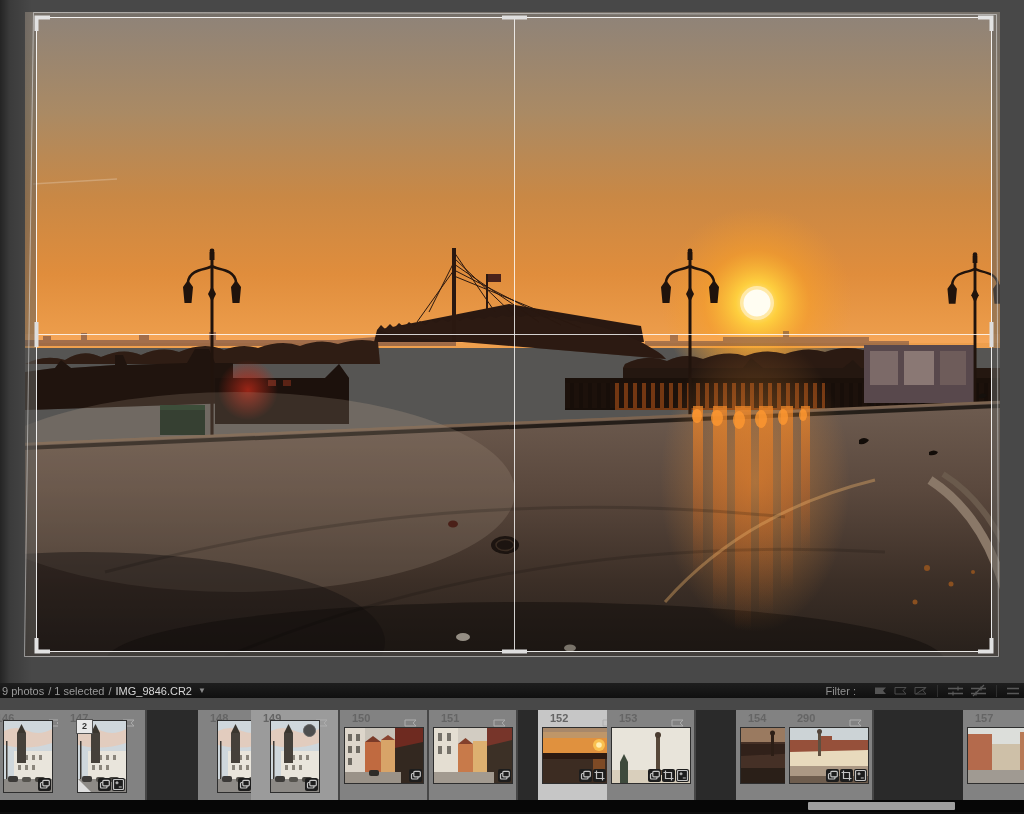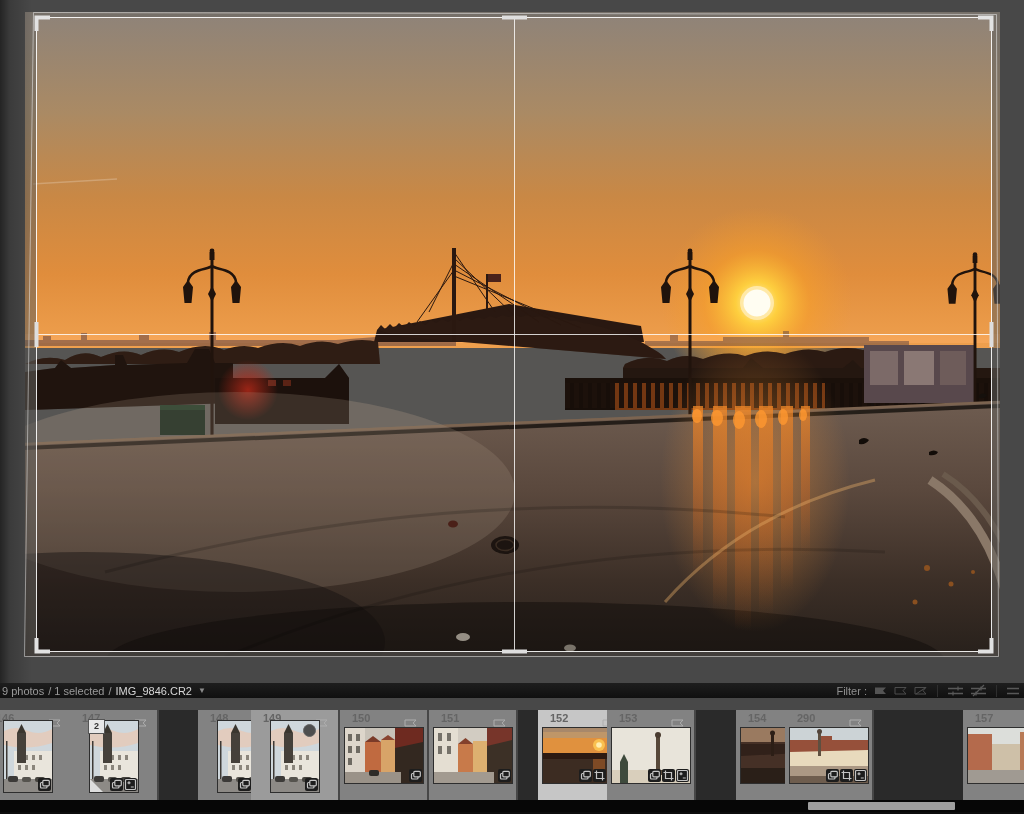--- a/index.html
+++ b/index.html
@@ -15,21 +15,21 @@
   #crop-ui{position:absolute;left:0;top:0;pointer-events:none;}
   #left-shade{position:absolute;left:0;top:0;width:34px;height:683px;
     background:linear-gradient(90deg,rgba(0,0,0,0.50) 0px,rgba(0,0,0,0.18) 10px,rgba(0,0,0,0) 32px);}
   
   #strip-header{position:absolute;left:0;top:683px;width:1024px;height:15px;
      background:linear-gradient(#1e1e1e,#101010);display:flex;align-items:center;justify-content:space-between;}
   #status{display:flex;align-items:center;gap:4px;padding-left:2px;font-size:11px;color:#9a9a9a;white-space:nowrap;}
   #status .fname{color:#d6d6d6;}
   #status .caret{font-size:8px;color:#8a8a8a;margin-left:2px;}
   #filterbar{display:flex;align-items:center;gap:6px;padding-right:4px;}
-  #filterbar .flabel{font-size:11px;color:#8f8f8f;margin-right:1px;}
+  #filterbar .flabel{font-size:11px;color:#8f8f8f;margin-right:12px;}
   #filterbar .divider{width:1px;height:12px;background:#2e2e2e;margin:0 3px;}
   #filterbar svg{display:block;}
   
   #filmstrip{position:absolute;left:0;top:710px;width:1024px;height:90px;background:#2a2a2a;overflow:hidden;}
   .cell{position:absolute;top:0;height:90px;width:89px;background:#828282;border-right:2px solid #474747;box-sizing:border-box;}
   .cell.sel2{background:#9b9b9b;text-align:center;}
   .cell.active{background:#c6c6c6;}
   .cellnum{position:absolute;left:12px;top:2px;font-size:11px;font-weight:bold;color:#656565;}
   .cellflag{position:absolute;right:9px;top:4px;}
   .thumb{position:absolute;box-shadow:0 0 0 1px #2e2e2e;background:#888;}
@@ -310,21 +310,21 @@
           <div class="badges">
             <span class="badge">
               <svg width="13" height="13" viewBox="0 0 13 13">
                 <rect x="2.5" y="4.5" width="6.5" height="5.5" rx="1" stroke="#c4c4c4" stroke-width="1.2" fill="none"></rect>
                 <rect x="4.8" y="2.3" width="6.5" height="5.5" rx="1" fill="#1d1d1d" stroke="#c4c4c4" stroke-width="1.2"></rect>
               </svg>
             </span>
           </div>
         </div>
       </div>
-      <div class="cell" style="left: 70px;">
+      <div class="cell" style="left: 58px;">
         <div class="cellnum">147</div>
         <span class="cellflag"><svg width="14" height="9" viewBox="0 0 14 9">
             <path d="M1 1h11l-2.8 3 2.8 3H1z" fill="none" stroke="#aeaeae"></path>
           </svg></span>
         <div class="thumb portrait">
           <svg viewBox="0 0 48 71" width="48" height="71">
             <rect width="48" height="71" fill="#cfd7dc"></rect>
             <path d="M0 10 q12 -6 24 0 q12 5 24 -2 v14 q-24 8 -48 2 z" fill="#e6c9b6" opacity="0.8"></path>
             <rect x="10" y="30" width="38" height="28" fill="#e9e5dc"></rect>
             <g fill="#8a857c">

